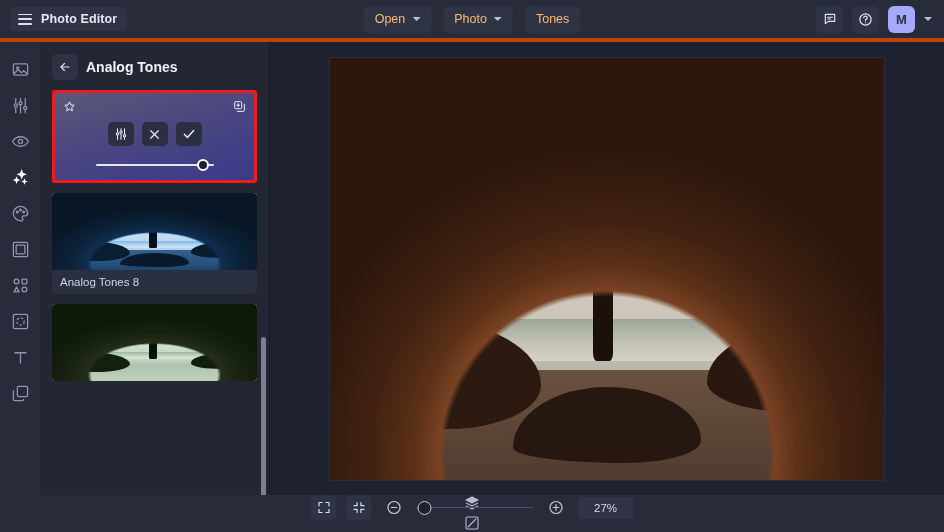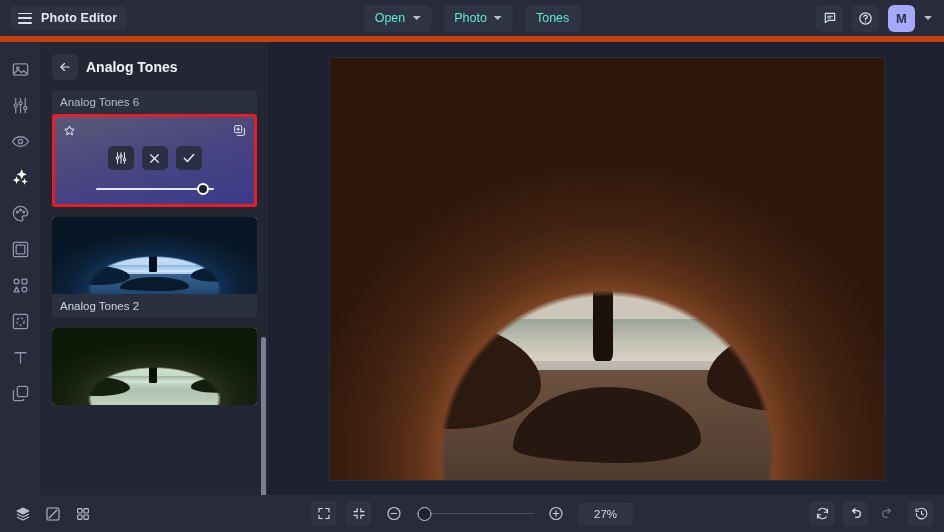--- a/index.html
+++ b/index.html
@@ -12,39 +12,39 @@
   }
   .app { position: relative; width: 944px; height: 532px; display: flex; flex-direction: column; }
 
   
   .topbar {
     height: 42px; min-height: 42px;
     background: #272b3a;
     display: flex; align-items: center;
     padding: 8px 10px;
     position: relative;
-    border-bottom: 6px solid #c2410c;
+    border-bottom: 4px solid #c2410c;
   }
   .brand {
     display: flex; align-items: center; gap: 9px;
     background: #2f3445; border-radius: 5px;
     padding: 5px 10px 5px 8px;
     cursor: pointer;
   }
   .brand-title { font-size: 12.5px; color: #e6e9f2; font-weight: 600; letter-spacing: .1px; }
   .hamburger { width: 14px; height: 11px; display: flex; flex-direction: column; justify-content: space-between; }
   .hamburger i { display: block; height: 1.6px; background: #dfe3ee; border-radius: 1px; }
 
   .top-center {
     position: absolute; left: 50%; transform: translateX(-50%);
     display: flex; align-items: center; gap: 12px;
   }
   .tbtn {
     background: #2f3445; border: none; border-radius: 5px;
-    color: #5eead4; font-size: 12.5px; font-family: inherit;
+    color: #fdba74; font-size: 12.5px; font-family: inherit;
     height: 27px; padding: 0 11px;
     display: flex; align-items: center; gap: 7px; cursor: pointer;
   }
   .caret { width: 0; height: 0; border-left: 4px solid transparent; border-right: 4px solid transparent; border-top: 4.5px solid #b9bfd2; display:block; }
 
   .top-right { margin-left: auto; display: flex; align-items: center; gap: 9px; }
   .iconbtn {
     width: 27px; height: 27px; border-radius: 5px; background: #2f3445;
     display: flex; align-items: center; justify-content: center; cursor: pointer;
   }
@@ -182,20 +182,21 @@
   .photo .scene .cave {
     background: radial-gradient(ellipse 56% 72% at 50% 94%, rgba(0,0,0,0) 52%,
       #7a4326 54%, #5a3018 62%, #3c2012 76%, #25130b 100%);
   }
 
   
   .bottombar {
     height: 37px; min-height: 37px; background: #272b3a;
     display: flex; align-items: center; padding: 0 10px; gap: 4px;
     position: relative;
+    flex-direction: column;
   }
   .bbtn {
     width: 26px; height: 25px; border-radius: 5px; background: #2f3445;
     display: flex; align-items: center; justify-content: center; cursor: pointer; color: #b9bfd2;
   }
   .bbtn.plain { background: transparent; }
   .bbtn.dim { color: #6c7389; }
   .bottom-center { position: absolute; left: 50%; transform: translateX(-50%); display: flex; align-items: center; gap: 9px; }
   .zoom-slider { width: 118px; height: 14px; position: relative; cursor: pointer; }
   .zoom-slider .ztrack { position: absolute; top: 6px; left: 0; right: 0; height: 1.6px; background: #4b5166; }
@@ -333,21 +334,20 @@
         <div class="backbtn">
           <svg width="14" height="14" viewBox="0 0 24 24" fill="none" stroke="currentColor" stroke-width="2">
             <path d="M19 12H5M11 6l-6 6 6 6" stroke-linecap="round" stroke-linejoin="round"></path>
           </svg>
         </div>
         <div class="panel-title">Analog Tones</div>
       </div>
 
       <div class="panel-scroll">
 
-        <div class="preset-label">Analog Tones 6</div>
         <div class="card-selected" style="border-color: rgb(236, 28, 36);">
           <span class="card-star">
             <svg width="13" height="13" viewBox="0 0 24 24" fill="none" stroke="currentColor" stroke-width="1.8">
               <path d="M12 3.5l2.6 5.6 6 .7-4.5 4.2 1.2 6-5.3-3-5.3 3 1.2-6L3.4 9.8l6-.7z" stroke-linejoin="round"></path>
             </svg>
           </span>
           <span class="card-copy">
             <svg width="13" height="13" viewBox="0 0 24 24" fill="none" stroke="currentColor" stroke-width="1.8">
               <rect x="3" y="3" width="13" height="13" rx="2"></rect>
               <path d="M8 21h11a2 2 0 0 0 2-2V8" stroke-linecap="round"></path>
@@ -388,21 +388,21 @@
                 <div class="sand"></div>
               <div class="rock-l"></div>
                 <div class="rock-r"></div>
                 <div class="rock-c"></div>
               <div class="person"></div>
                 <div class="head"></div>
               <div class="cave"></div>
             </div>
             <div class="tint tint-blue"></div>
           </div>
-          <div class="thumb-label">Analog Tones 2</div>
+          <div class="thumb-label">Analog Tones 8</div>
         </div>
 
 
         <div class="thumb-card">
           <div class="thumb-img">
             <div class="scene">
               <div class="sky"></div>
                 <div class="sea"></div>
               <div class="rock-l"></div>
                 <div class="rock-r"></div>

